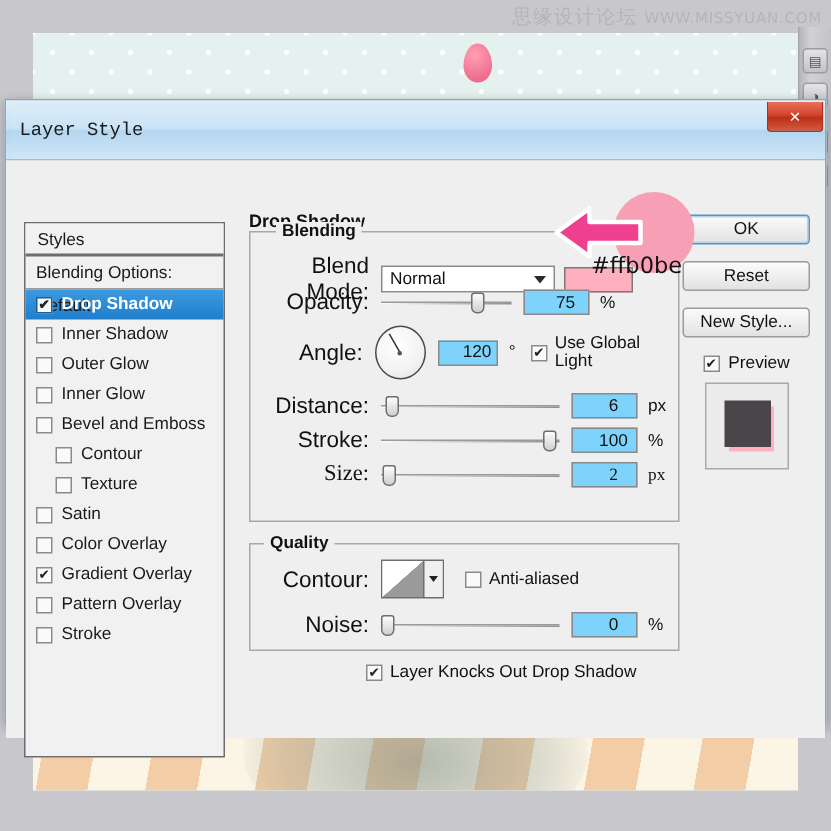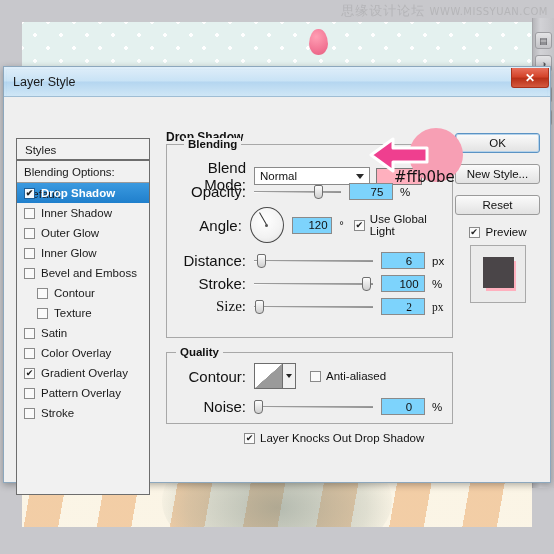--- a/index.html
+++ b/index.html
@@ -105,28 +105,28 @@
     background: #efefef;
     border: 1px solid #8ca7bd;
     box-shadow: 0 2px 7px rgba(0,0,0,.30);
   }
   .dialog-inner-border {
     position: absolute; inset: 2px;
     border: 1px solid #b7cbd9;
     pointer-events: none;
   }
   .titlebar {
-    position: relative; height: 30px;
+    position: relative; height: 40px;
     background: linear-gradient(to bottom,
       rgba(222,238,250,.93) 0%,
       rgba(198,226,246,.93) 48%,
       rgba(176,212,240,.93) 52%,
       rgba(205,230,247,.93) 100%);
     border-bottom: 1px solid #9fbdd4;
-    display: flex; align-items: center;
+    display: flex; align-items: center; font-family: Liberation Mono, monospace;
   }
   .title-text {
     margin-left: 9px; font-size: 12.5px; color: #1a1a1a;
   }
   .close-btn {
     position: absolute; right: 1px; top: 1px;
     width: 38px; height: 20px;
     background: linear-gradient(to bottom, #e8705c 0%, #d4452c 45%, #b93018 55%, #d4593f 100%);
     border: 1px solid #a8321d;
     border-top: none;
@@ -517,22 +517,22 @@
 
         <div class="checkrow" style="position:absolute; left:82px; top:302px;">
           <span class="cb">✔</span>
           <span>Layer Knocks Out Drop Shadow</span>
         </div>
 
       </div>
 
       <div class="rightcol">
         <div class="btn default">OK</div>
+        <div class="btn">Reset</div>
         <div class="btn">New Style...</div>
-        <div class="btn">Reset</div>
         <div class="preview-check">
           <span class="cb">✔</span>
           <span>Preview</span>
         </div>
         <div class="preview-thumb">
           <div class="preview-shadow"></div>
           <div class="preview-square"></div>
         </div>
       </div>
 

